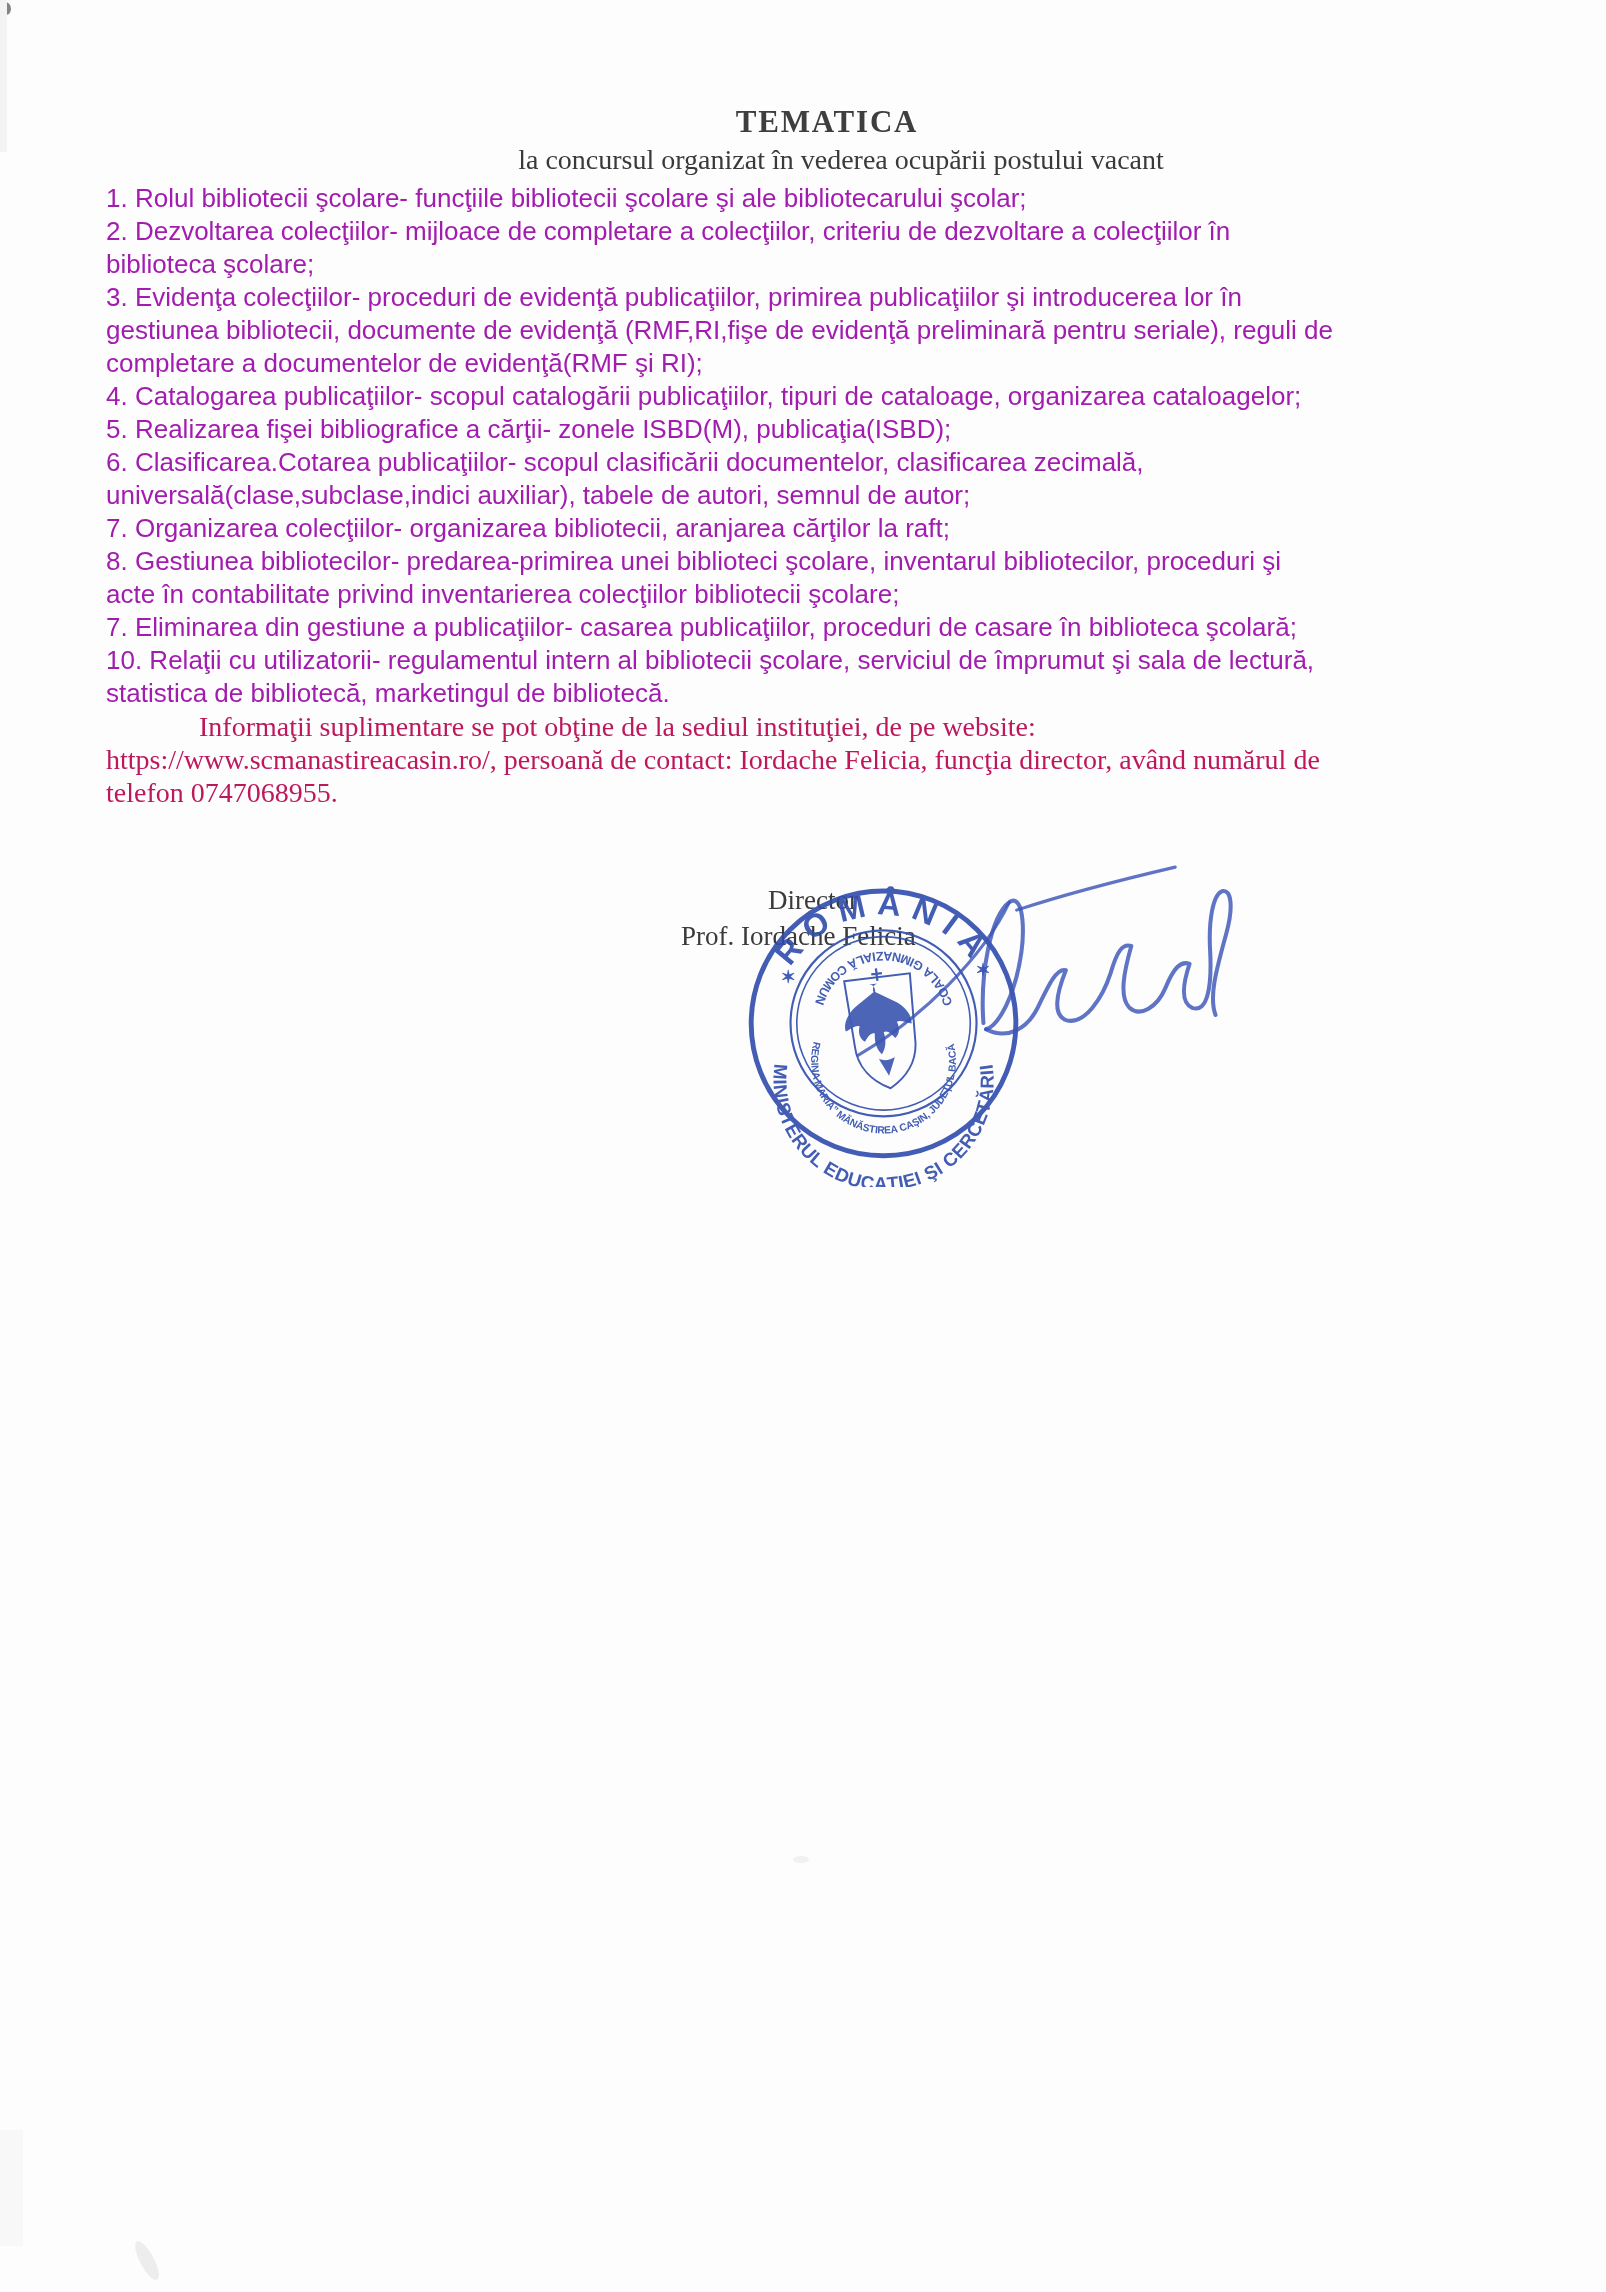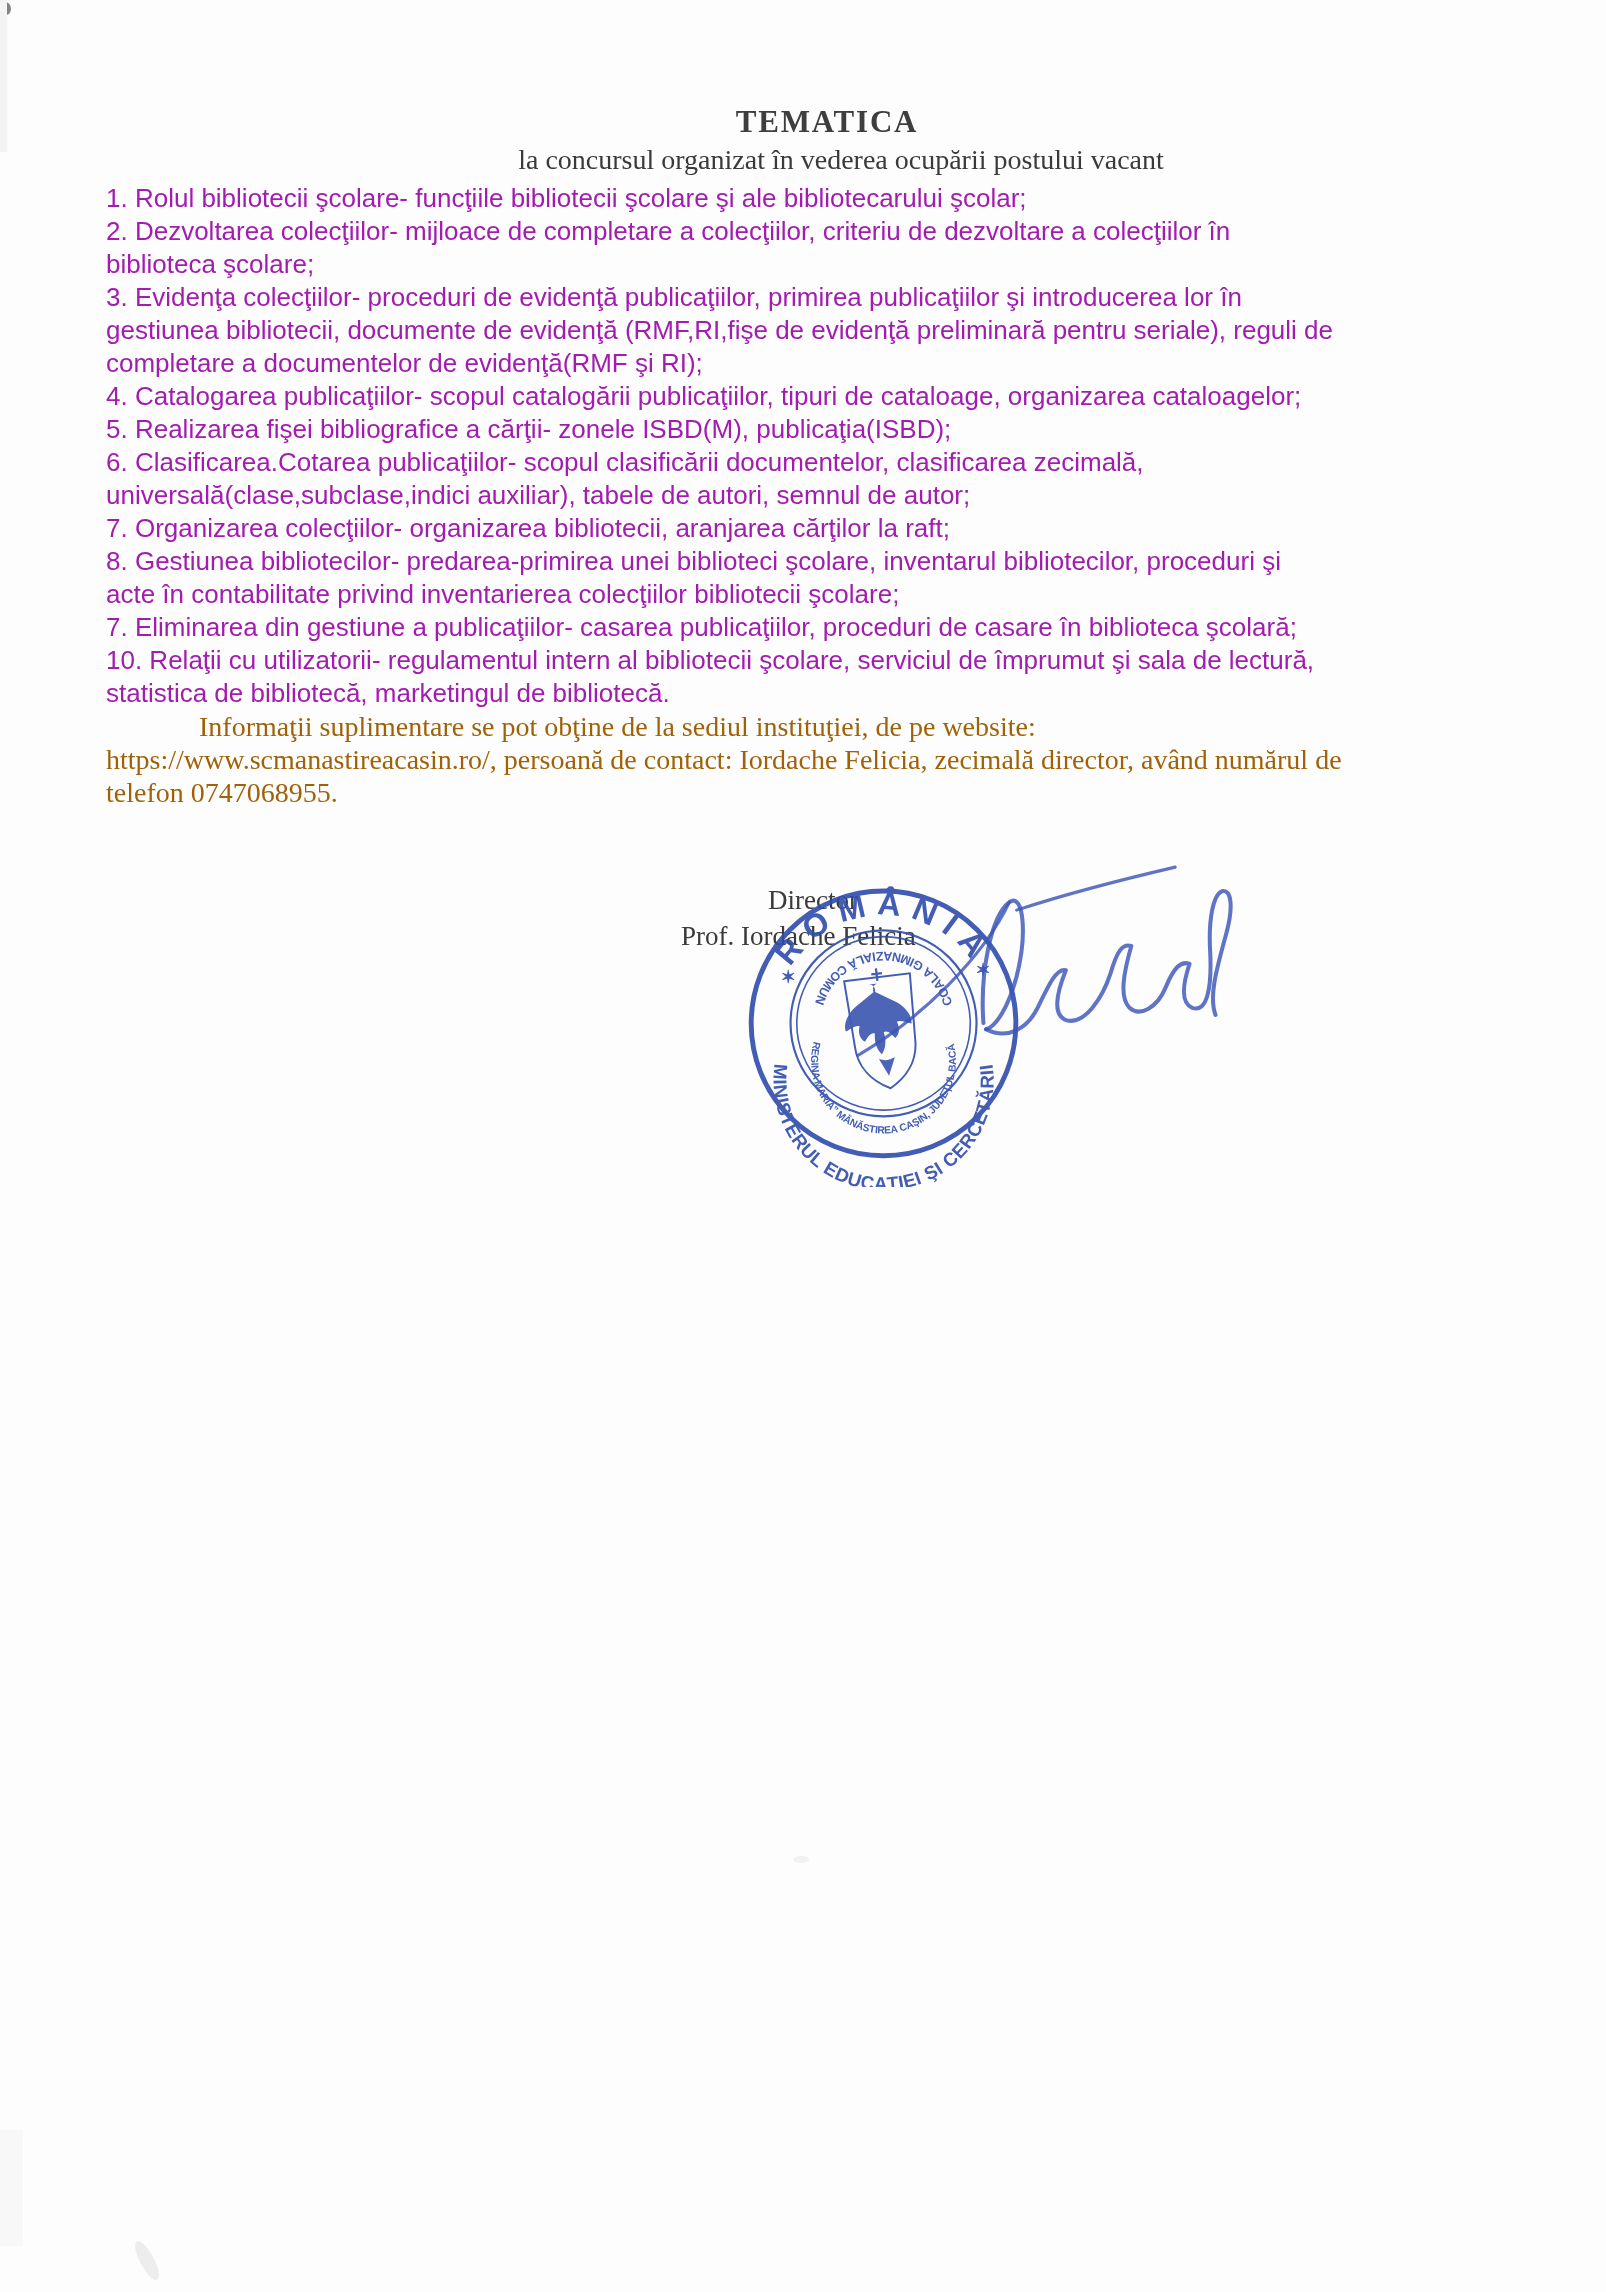--- a/index.html
+++ b/index.html
@@ -15,21 +15,21 @@
     color:#3e3e3e;white-space:pre;font-weight:bold;
   }
   .doc-subtitle{
     position:absolute;top:144px;left:8px;width:1607px;box-sizing:border-box;
     padding-left:59px;text-align:center;
     font-family:"Liberation Serif",serif;font-size:28px;color:#3a3a3a;white-space:pre;
   }
   #doc-lines{position:absolute;left:106px;top:182px;}
   .line{height:33px;line-height:33px;white-space:pre;}
   .line.sans{font-family:"Liberation Sans",sans-serif;font-size:26px;color:#a21caf;}
-  .line.serif{font-family:"Liberation Serif",serif;font-size:28px;color:#a16207;}
+  .line.serif{font-family:"Liberation Serif",serif;font-size:28px;color:#be185d;}
   .closing-role{
     position:absolute;left:768px;top:885px;font-family:"Liberation Serif",serif;
     font-size:27px;color:#3a3a3a;white-space:pre;z-index:1;
   }
   .closing-name{
     position:absolute;left:681px;top:921px;font-family:"Liberation Serif",serif;
     font-size:27px;color:#3a3a3a;white-space:pre;z-index:1;
   }
   #stamp{position:absolute;left:736px;top:883px;width:304px;height:304px;opacity:.9;z-index:2;}
   #stamp circle{fill:none;stroke:var(--stamp-ink);}
@@ -71,21 +71,21 @@
       <div class="line sans">5. Realizarea fişei bibliografice a cărţii- zonele ISBD(M), publicaţia(ISBD);</div>
       <div class="line sans">6. Clasificarea.Cotarea publicaţiilor- scopul clasificării documentelor, clasificarea zecimală,</div>
       <div class="line sans">universală(clase,subclase,indici auxiliar), tabele de autori, semnul de autor;</div>
       <div class="line sans">7. Organizarea colecţiilor- organizarea bibliotecii, aranjarea cărţilor la raft;</div>
       <div class="line sans">8. Gestiunea bibliotecilor- predarea-primirea unei biblioteci şcolare, inventarul bibliotecilor, proceduri şi</div>
       <div class="line sans">acte în contabilitate privind inventarierea colecţiilor bibliotecii şcolare;</div>
       <div class="line sans">7. Eliminarea din gestiune a publicaţiilor- casarea publicaţiilor, proceduri de casare în biblioteca şcolară;</div>
       <div class="line sans">10. Relaţii cu utilizatorii- regulamentul intern al bibliotecii şcolare, serviciul de împrumut şi sala de lectură,</div>
       <div class="line sans">statistica de bibliotecă, marketingul de bibliotecă.</div>
       <div class="line serif" style="padding-left: 93px;">Informaţii suplimentare se pot obţine de la sediul instituţiei, de pe website:</div>
-      <div class="line serif">https://www.scmanastireacasin.ro/, persoană de contact: Iordache Felicia, zecimală director, având numărul de</div>
+      <div class="line serif">https://www.scmanastireacasin.ro/, persoană de contact: Iordache Felicia, funcţia director, având numărul de</div>
       <div class="line serif">telefon 0747068955.</div>
     </div>
 
   <div class="closing-role">Director</div>
   <div class="closing-name">Prof. Iordache Felicia</div>
 
   <svg id="stamp" viewBox="0 0 340 340">
     <defs>
       <path id="outerTopArc" d="M 48.1,125.7 A 121 121 0 0 1 281.9,125.7"></path>
       <path id="outerBottomArc" d="M 46.2,188.8 A 123 123 0 1 0 283.8,188.8"></path>

